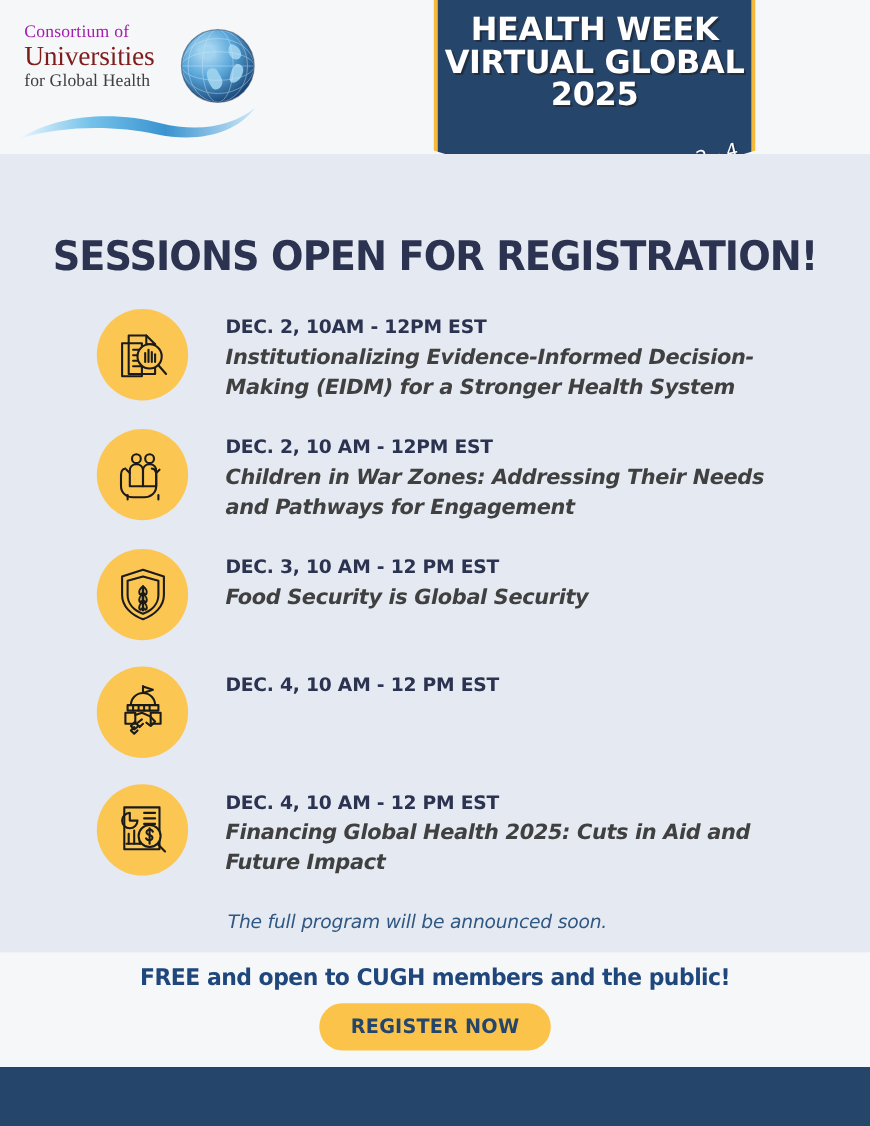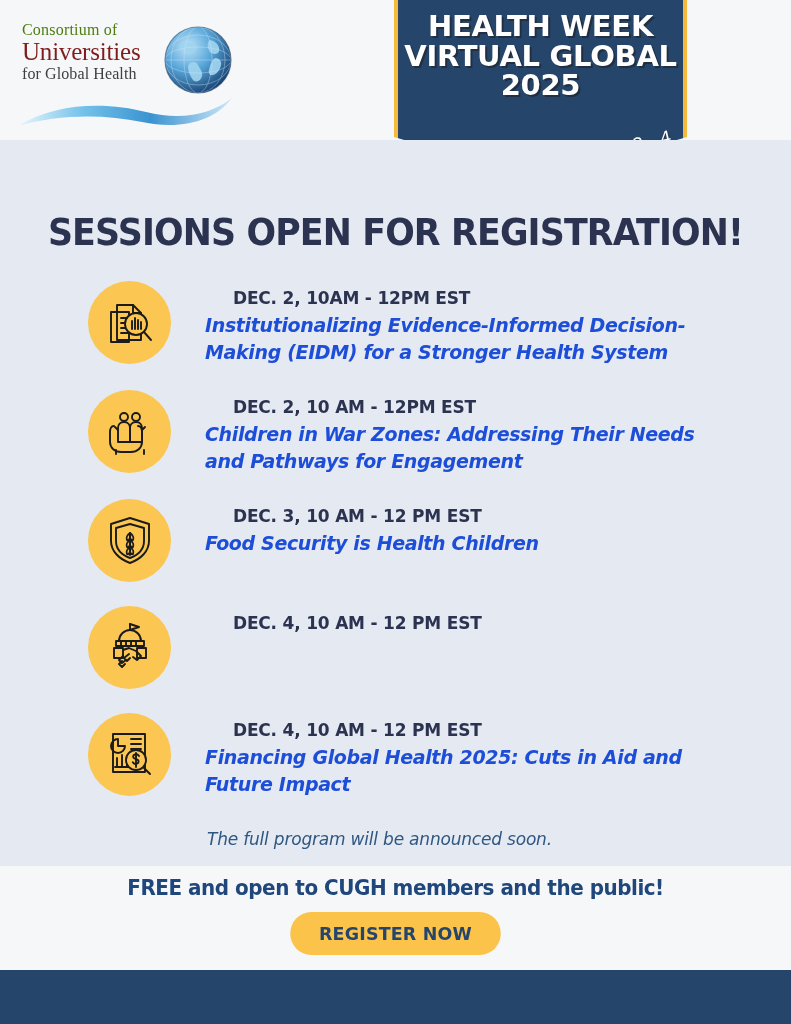--- a/index.html
+++ b/index.html
@@ -36,21 +36,21 @@
   }
   .logo-text {
     position: absolute;
     left: 8px; top: 6px;
     width: 150px;
     font-family: "Liberation Serif", serif;
     line-height: 1.0;
   }
   .logo-l1 {
     font-size: 16px;
-    color: #4d7c0f;
+    color: #a21caf;
     letter-spacing: .2px;
     display: block;
   }
   .logo-l2 {
     font-size: 25px;
     color: #7f1d1d;
     letter-spacing: -.2px;
     display: block;
     margin-top: 1px;
   }
@@ -160,29 +160,28 @@
   }
   .session-icon svg { display: block; }
   .session-text { padding-top: 7px; }
   .session-when {
     font-family: "DejaVu Sans", sans-serif;
     font-weight: bold;
     font-size: 17px;
     color: #2b3350;
     letter-spacing: -.2px;
     margin-bottom: 4px;
-    margin-left: 28px;
   }
   .session-title {
     font-family: "DejaVu Sans", sans-serif;
     font-weight: bold;
     font-style: italic;
     font-size: 19px;
     line-height: 1.42;
-    color: #1d4ed8;
+    color: #404040;
     letter-spacing: -.35px;
     max-width: 520px;
   }
 
   .program-note {
     position: absolute;
     left: 207px; top: 829px;
     font-family: "DejaVu Sans", sans-serif;
     font-style: italic;
     font-size: 17px;
@@ -350,21 +349,21 @@
           <path d="M27 20c-3 2-4 5-3 7 2 1 4-2 3-7z"></path>
           <path d="M27 20c3 2 4 5 3 7-2 1-4-2-3-7z"></path>
           <path d="M27 27c-3 2-4 5-3 7 2 1 4-2 3-7z"></path>
           <path d="M27 27c3 2 4 5 3 7-2 1-4-2-3-7z"></path>
           <path d="M27 34c-3 2-4 5-3 7 2 1 4-2 3-7z"></path>
           <path d="M27 34c3 2 4 5 3 7-2 1-4-2-3-7z"></path>
         </svg>
       </div>
       <div class="session-text">
         <div class="session-when">DEC. 3, 10 AM - 12 PM EST</div>
-        <div class="session-title">Food Security is Health Children</div>
+        <div class="session-title">Food Security is Global Security</div>
       </div>
     </div>
 
     <div class="session">
       <div class="session-icon">
         <svg width="54" height="54" viewBox="0 0 54 54" fill="none" stroke="#1b1b1b" stroke-width="1.9" stroke-linejoin="round" stroke-linecap="round">
           <path d="M27 4v6"></path>
           <path d="M27 4l9 3-9 3"></path>
           <path d="M16 21c0-6 5-11 11-11s11 5 11 11"></path>
           <path d="M13 21h28v5H13z"></path>

